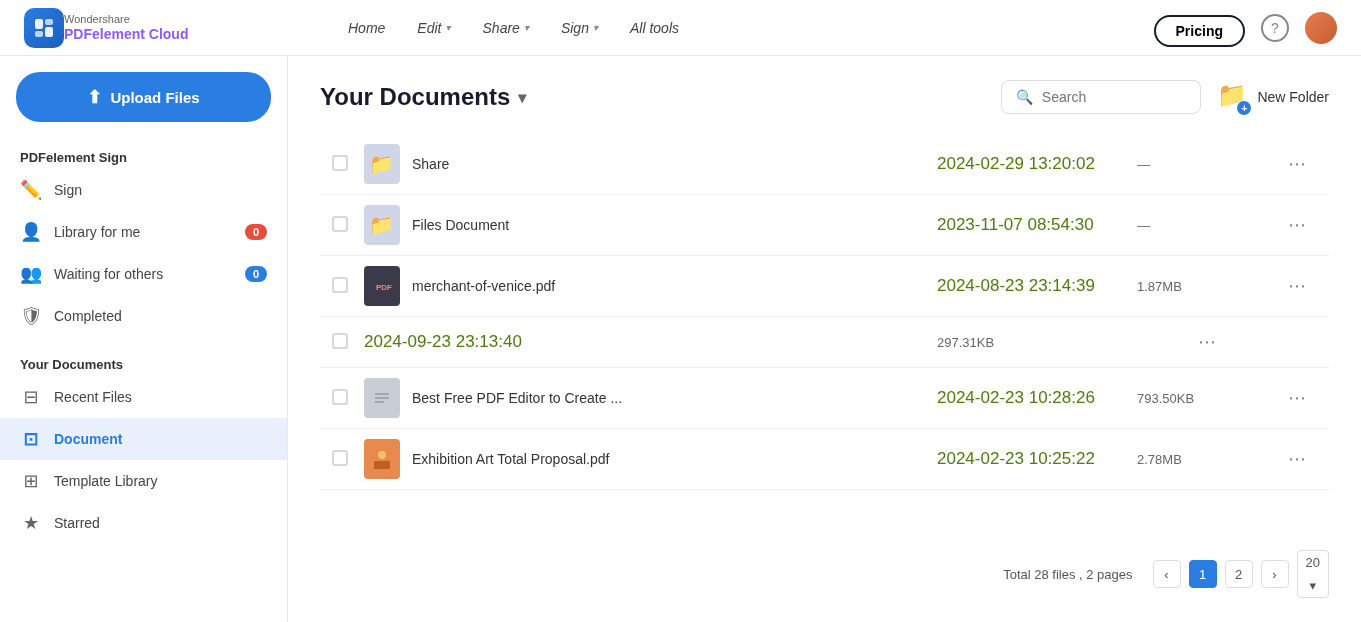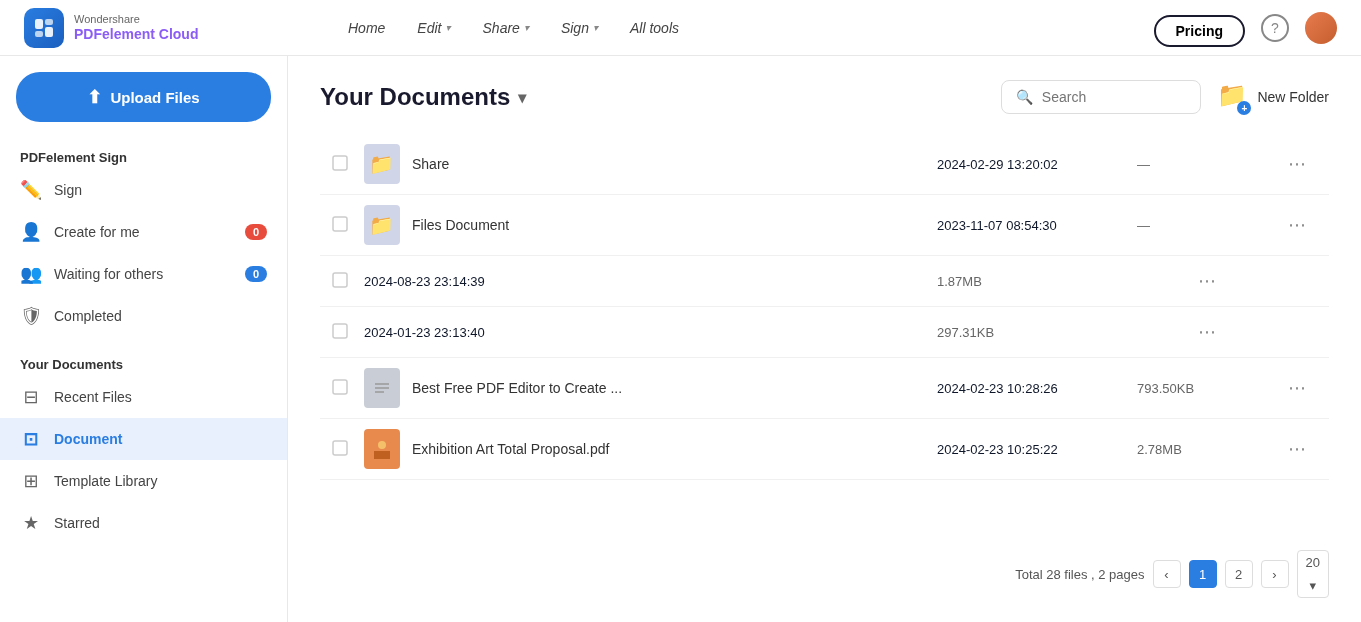--- a/index.html
+++ b/index.html
@@ -4,21 +4,21 @@
   <style>
     * { box-sizing: border-box; margin: 0; padding: 0; }
     body { font-family: -apple-system, BlinkMacSystemFont, 'Segoe UI', sans-serif; background: #f5f5f5; display: flex; flex-direction: column; height: 622px; overflow: hidden; }
 
     
     .topnav {
       display: flex; align-items: center; height: 56px;
       background: #fff; border-bottom: 1px solid #e8e8e8;
       padding: 0 24px; gap: 32px; flex-shrink: 0;
     }
-    .topnav-logo { display: flex; align-items: center; gap: 10px; width: 280px; }
+    .topnav-logo { display: flex; align-items: center; width: 280px; }
     .topnav-logo .logo-icon {
       width: 40px; height: 40px; border-radius: 10px;
       background: linear-gradient(135deg, #2a7de1, #1a5fbf);
       display: flex; align-items: center; justify-content: center;
       color: #fff; font-size: 20px; font-weight: bold;
     }
     .topnav-logo .logo-text { line-height: 1.2; }
     .topnav-logo .brand-top { font-size: 11px; color: #666; }
     .topnav-logo .brand-bottom { font-size: 14px; font-weight: 700; color: #8b5cf6; }
     .topnav-links { display: flex; align-items: center; gap: 8px; flex: 1; }
@@ -135,30 +135,30 @@
     .doc-name { display: flex; align-items: center; gap: 12px; }
     .doc-thumb {
       width: 36px; height: 40px; border-radius: 4px;
       background: #b0b8cc; display: flex; align-items: center; justify-content: center;
       font-size: 10px; color: #fff; overflow: hidden; flex-shrink: 0;
     }
     .doc-thumb.folder { background: #d0d5e8; font-size: 20px; }
     .doc-thumb.pdf-dark { background: #3a3a4a; }
     .doc-thumb.pdf-gray { background: #c8cdd6; }
     .doc-filename { font-size: 14px; color: #333; }
-    .doc-modified { color: #0f172a; font-size: 13px; }
+    .doc-modified { color: #4d7c0f; font-size: 17px; }
     .doc-size { color: #666; font-size: 13px; }
     .more-btn { background: none; border: none; cursor: pointer; color: #888; font-size: 18px; padding: 4px 8px; }
 
     
     .pagination-bar {
       display: flex; align-items: center; justify-content: flex-end;
       padding: 12px 0 0 0; gap: 8px; font-size: 13px; color: #555;
     }
-    .page-info { }
+    .page-info { margin-right: 12px; }
     .page-btn {
       width: 28px; height: 28px; border: 1px solid #ddd;
       border-radius: 4px; background: #fff; cursor: pointer;
       display: flex; align-items: center; justify-content: center;
       font-size: 13px; color: #555;
     }
     .page-btn.active { background: #2a7de1; color: #fff; border-color: #2a7de1; }
     .page-select {
       display: flex; align-items: center; gap: 8px;
       border: 1px solid #ddd; border-radius: 4px;
@@ -224,21 +224,21 @@
     </button>
 
     <div class="sidebar-section-title">PDFelement Sign</div>
 
     <div class="sidebar-item">
       <span class="s-icon">✏️</span>
       <span>Sign</span>
     </div>
     <div class="sidebar-item">
       <span class="s-icon">👤</span>
-      <span>Create for me</span>
+      <span>Library for me</span>
       <span class="badge badge-red">0</span>
     </div>
     <div class="sidebar-item">
       <span class="s-icon">👥</span>
       <span>Waiting for others</span>
       <span class="badge badge-blue">0</span>
     </div>
     <div class="sidebar-item">
       <span class="s-icon">🛡</span>
       <span>Completed</span>
@@ -316,32 +316,41 @@
         <div class="doc-size">—</div>
         <button class="more-btn">⋯</button>
       </div>
 
       <div class="table-row">
         <div>
           <svg width="16" height="16" viewBox="0 0 16 16">
               <rect x="1" y="1" width="14" height="14" rx="2" fill="none" stroke="#ccc" stroke-width="1.5"></rect>
             </svg>
         </div>
+        <div class="doc-name">
+          <div class="doc-thumb pdf-dark" style="background:#3a3a4a;">
+            <svg width="20" height="24" viewBox="0 0 20 24">
+                <rect width="20" height="24" rx="2" fill="#3a3a4a"></rect>
+                <text x="4" y="16" font-size="8" fill="#e88" font-weight="bold">PDF</text>
+              </svg>
+          </div>
+          <span class="doc-filename">merchant-of-venice.pdf</span>
+        </div>
         <div class="doc-modified">2024-08-23 23:14:39</div>
         <div class="doc-size">1.87MB</div>
         <button class="more-btn">⋯</button>
       </div>
 
       <div class="table-row">
         <div>
           <svg width="16" height="16" viewBox="0 0 16 16">
               <rect x="1" y="1" width="14" height="14" rx="2" fill="none" stroke="#ccc" stroke-width="1.5"></rect>
             </svg>
         </div>
-        <div class="doc-modified">2024-01-23 23:13:40</div>
+        <div class="doc-modified">2024-09-23 23:13:40</div>
         <div class="doc-size">297.31KB</div>
         <button class="more-btn">⋯</button>
       </div>
 
       <div class="table-row">
         <div>
           <svg width="16" height="16" viewBox="0 0 16 16">
               <rect x="1" y="1" width="14" height="14" rx="2" fill="none" stroke="#ccc" stroke-width="1.5"></rect>
             </svg>
         </div>

